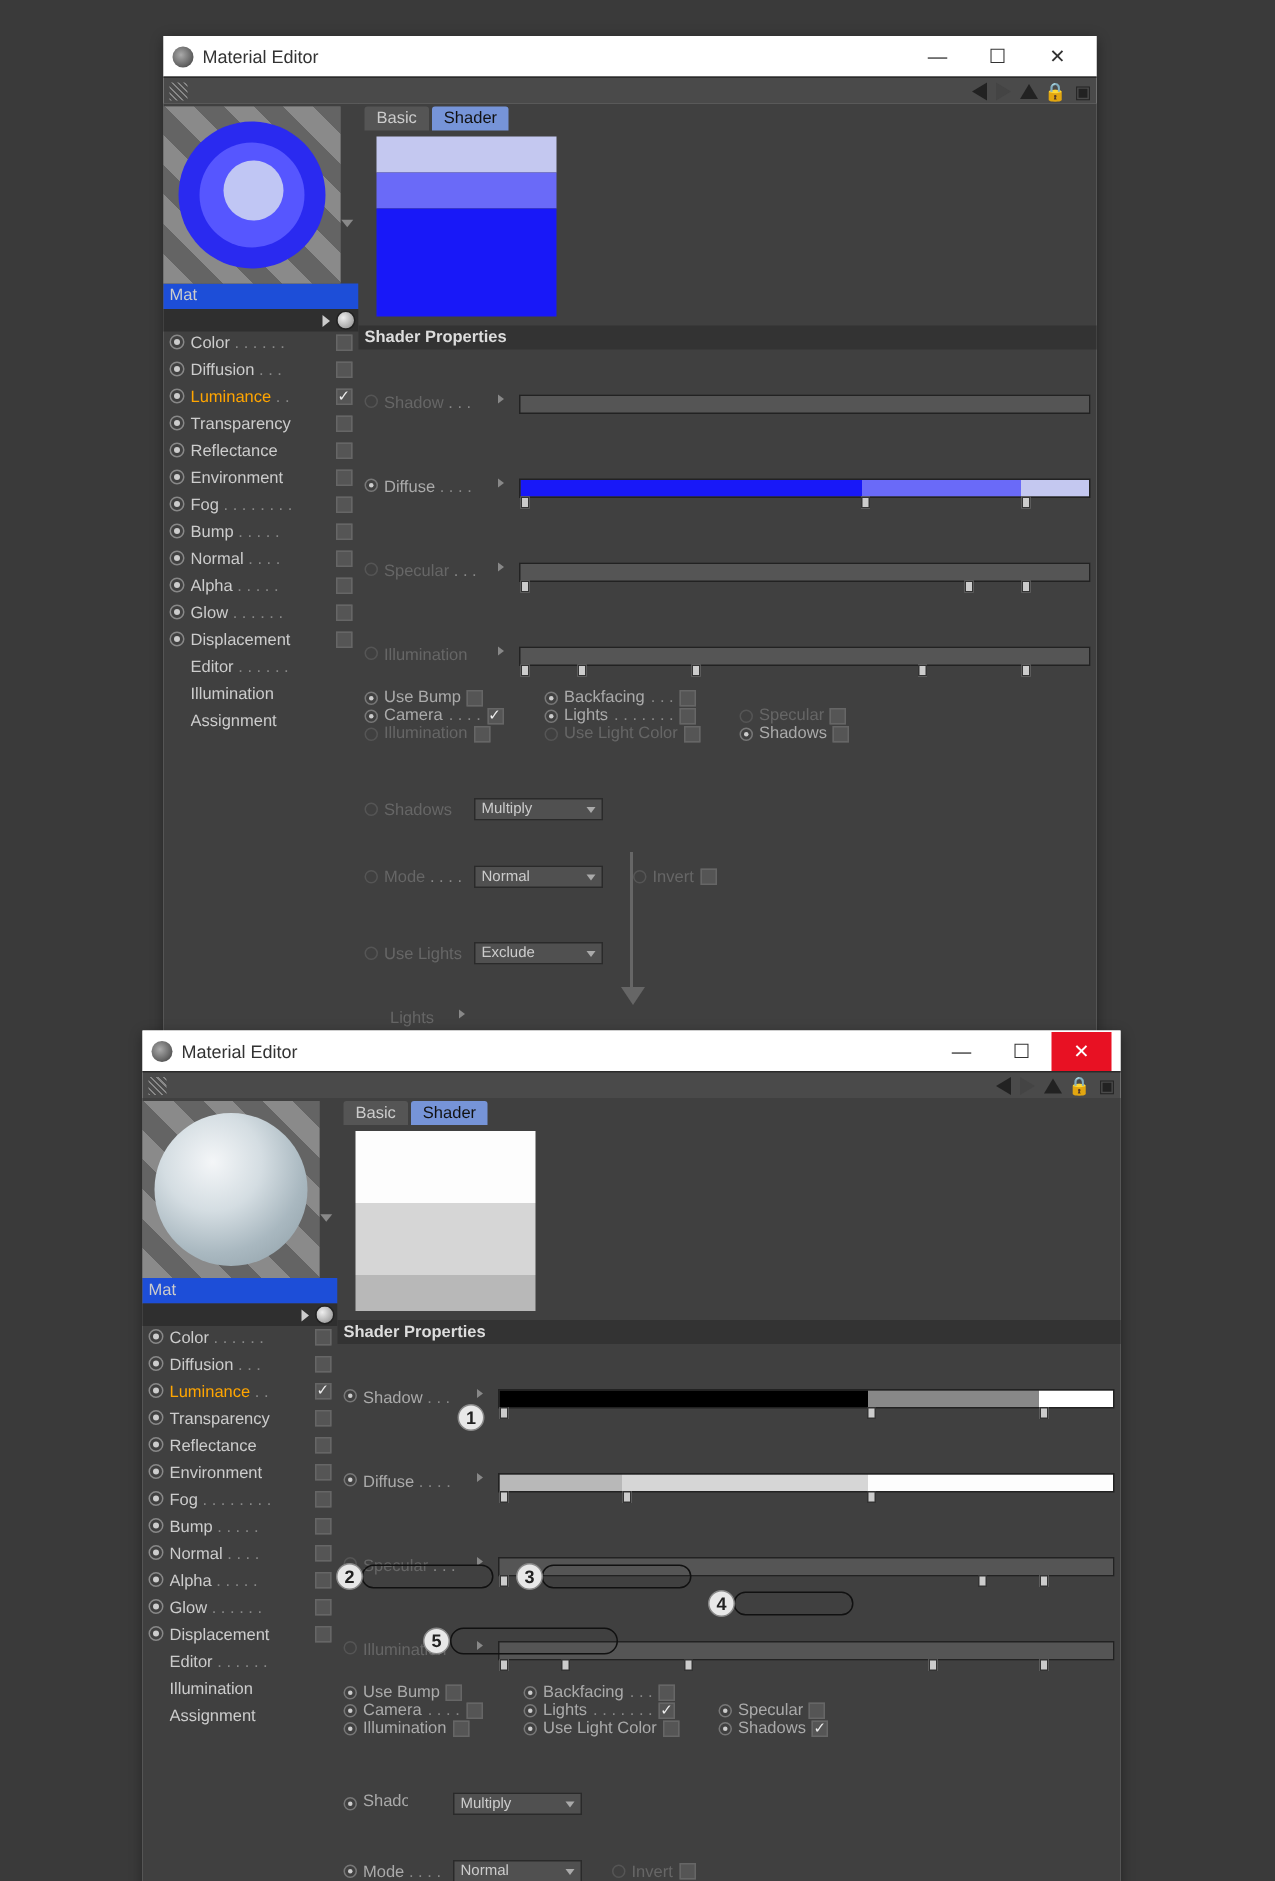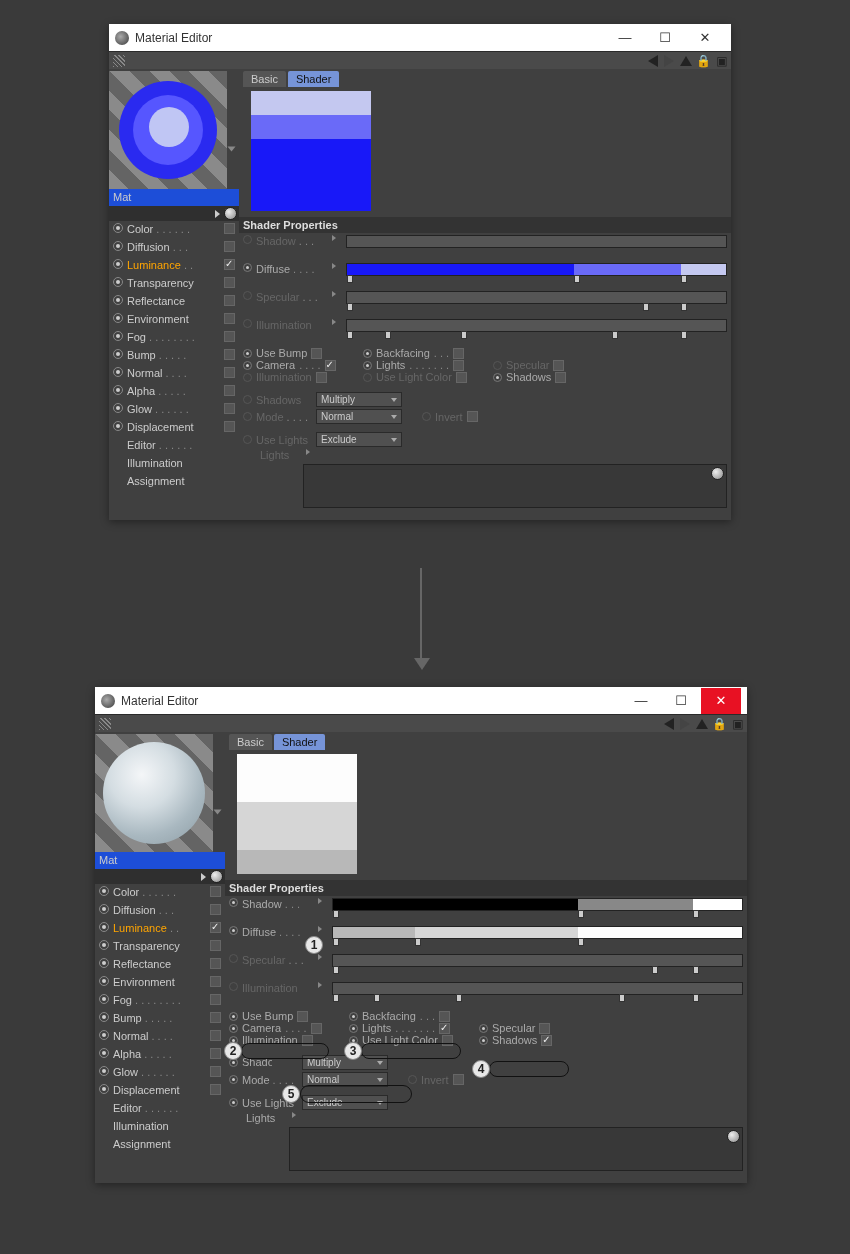--- a/index.html
+++ b/index.html
@@ -38,21 +38,21 @@
   .ch-label.sel { color: #ffa500; }
   .ch-dots { color:#888; }
   .ch-check { width:11px;height:11px;border:1px solid #666;background:#555;margin-left:4px;flex-shrink:0;position:relative; }
   .ch-check.on::after{content:"✓";position:absolute;top:-2px;left:0;color:#eee;font-size:10px;}
   .tabs-row { height: 18px; display: flex; align-items: flex-end; padding-left: 4px; gap:2px;}
   .tab { height: 16px; font-size: 11px; padding: 0 8px; background: #555; color: #ccc; line-height: 16px; border-radius: 2px 2px 0 0; cursor:default;}
   .tab.active { background: #7694d8; color: #111; }
   .shader-preview { width: 120px; height: 120px; margin: 4px 0 0 12px; position:relative; }
   .sp-tri { position:absolute; left:-10px; top:54px; width:0;height:0;border-top:4px solid transparent;border-bottom:4px solid transparent;border-left:5px solid #888; transform: rotate(90deg);}
   .section-hdr { height: 16px; background: #333; color: #ddd; font-size: 11px; font-weight: bold; padding-left: 4px; line-height: 16px; margin-top:6px;}
-  .prop-row { display: flex; align-items: center; height: 17px; padding: 1px 4px; font-size: 11px; color: #ccc; gap:4px;}
+  .prop-row { display: flex; align-items: center; height: 17px; padding: 1px 4px; font-size: 11px; color: #ccc; gap:4px;margin-top:28px;}
   .prop-row.tall { height: 28px; align-items:flex-start; padding-top:2px;}
   .pr-radio { width:9px;height:9px;border:1.5px solid #777;border-radius:50%;flex-shrink:0;display:flex;align-items:center;justify-content:center;}
   .pr-radio.on::after{content:"";width:3px;height:3px;background:#ccc;border-radius:50%;}
   .pr-radio.dim{border-color:#555;}
   .pr-label { width: 72px; color:#aaa; flex-shrink:0;}
   .pr-label.dim{color:#666;}
   .pr-tri { width:0;height:0;border-top:3px solid transparent;border-bottom:3px solid transparent;border-left:4px solid #888;margin-right:4px;flex-shrink:0;}
   .gradient-bar { flex: 1; height: 13px; border:1px solid #222; position:relative; margin-left:2px; }
   .knob{position:absolute;bottom:-8px;width:6px;height:8px;background:#ccc;border:1px solid #333;}
   .inline-item { display: flex; align-items: center; gap:4px; min-width: 100px; }

